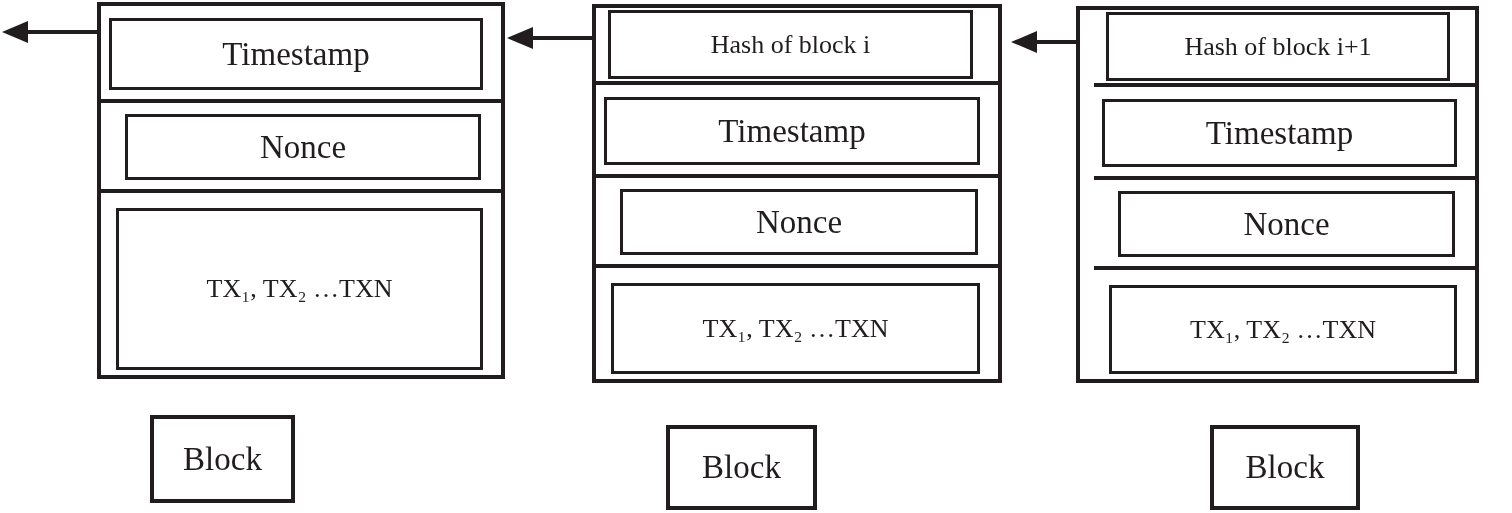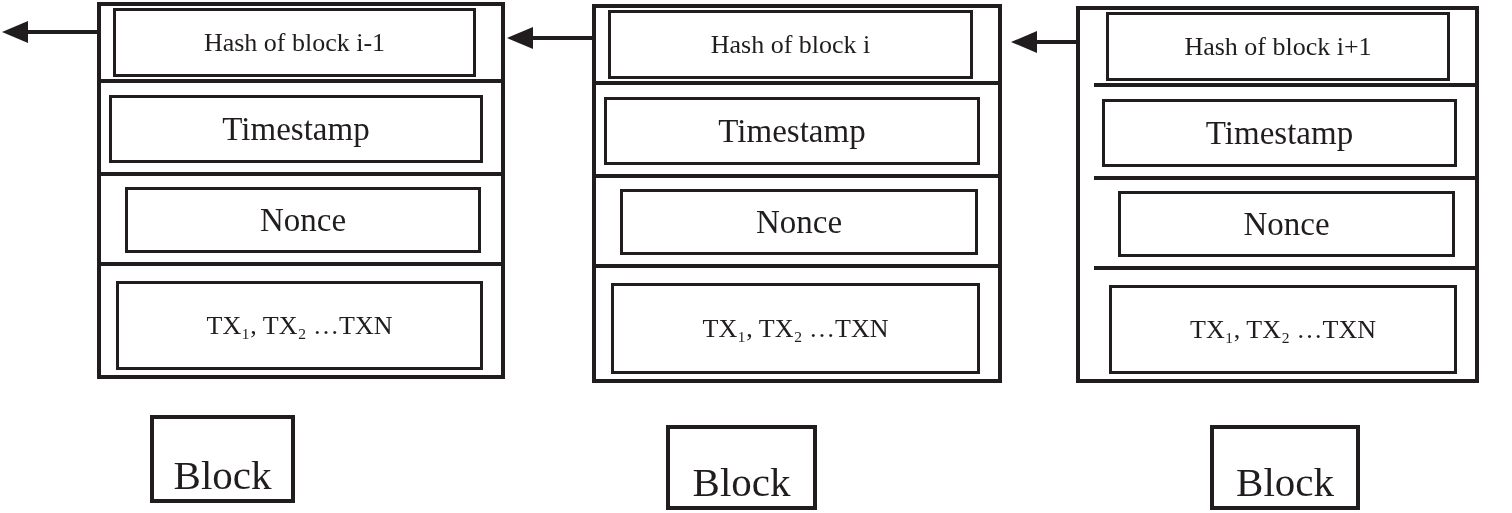--- a/index.html
+++ b/index.html
@@ -47,23 +47,23 @@
   .inner-ts    { margin: 12px 18px 9px 8px;  font-size: 33px; }
   .inner-nonce { margin: 11px 20px 9px 24px;  font-size: 33px; }
   .inner-tx    { margin: 15px 18px 5px 15px; font-size: 26px; }
 
   
   .caption {
     position: absolute;
     border: 4px solid var(--ink);
     background: var(--bg);
     display: flex;
-    align-items: flex-end;
+    align-items: center;
     justify-content: center;
-    font-size: 41px;
+    font-size: 33px;
   }
   .c1 { left: 150px;  top: 415px; width: 145px; height: 88px; }
   .c2 { left: 666px;  top: 425px; width: 151px; height: 85px; }
   .c3 { left: 1210px; top: 425px; width: 150px; height: 85px; }
 
   
   .arrow { position: absolute; height: 22px; }
   .arrow .shaft {
     position: absolute;
     left: 24px; right: 0; top: 9px; height: 4px;
@@ -93,25 +93,20 @@
   <div class="arrow a2">
     <span class="head"></span>
     <span class="shaft"></span>
   </div>
   <div class="arrow a3">
     <span class="head"></span>
     <span class="shaft"></span>
   </div>
 
   <div class="block b1">
-    <div class="row row-hash">
-      <div class="inner inner-hash">
-        <span>Hash of block i-1</span>
-      </div>
-    </div>
     <div class="row row-ts">
       <div class="inner inner-ts">
         <span>Timestamp</span>
       </div>
     </div>
     <div class="row row-nonce">
       <div class="inner inner-nonce">
         <span>Nonce</span>
       </div>
     </div>

